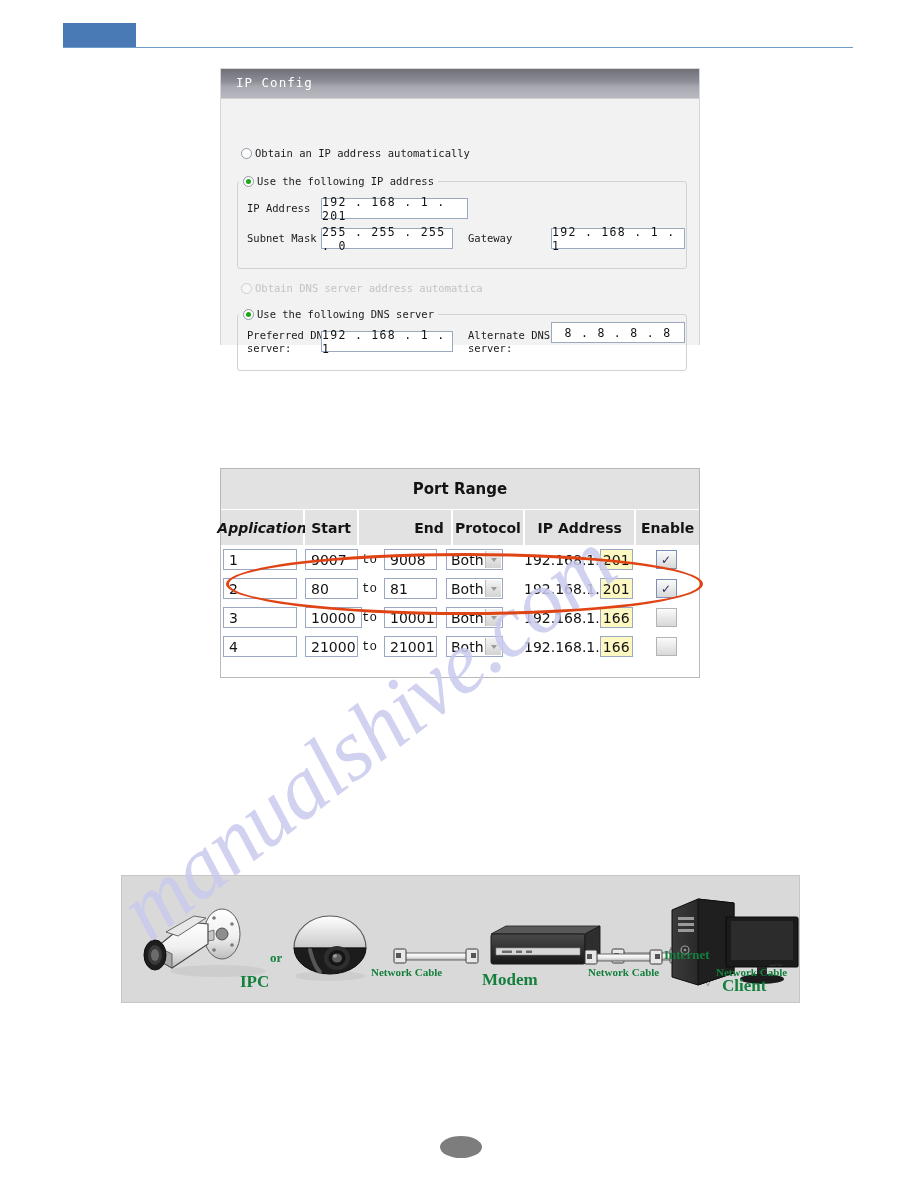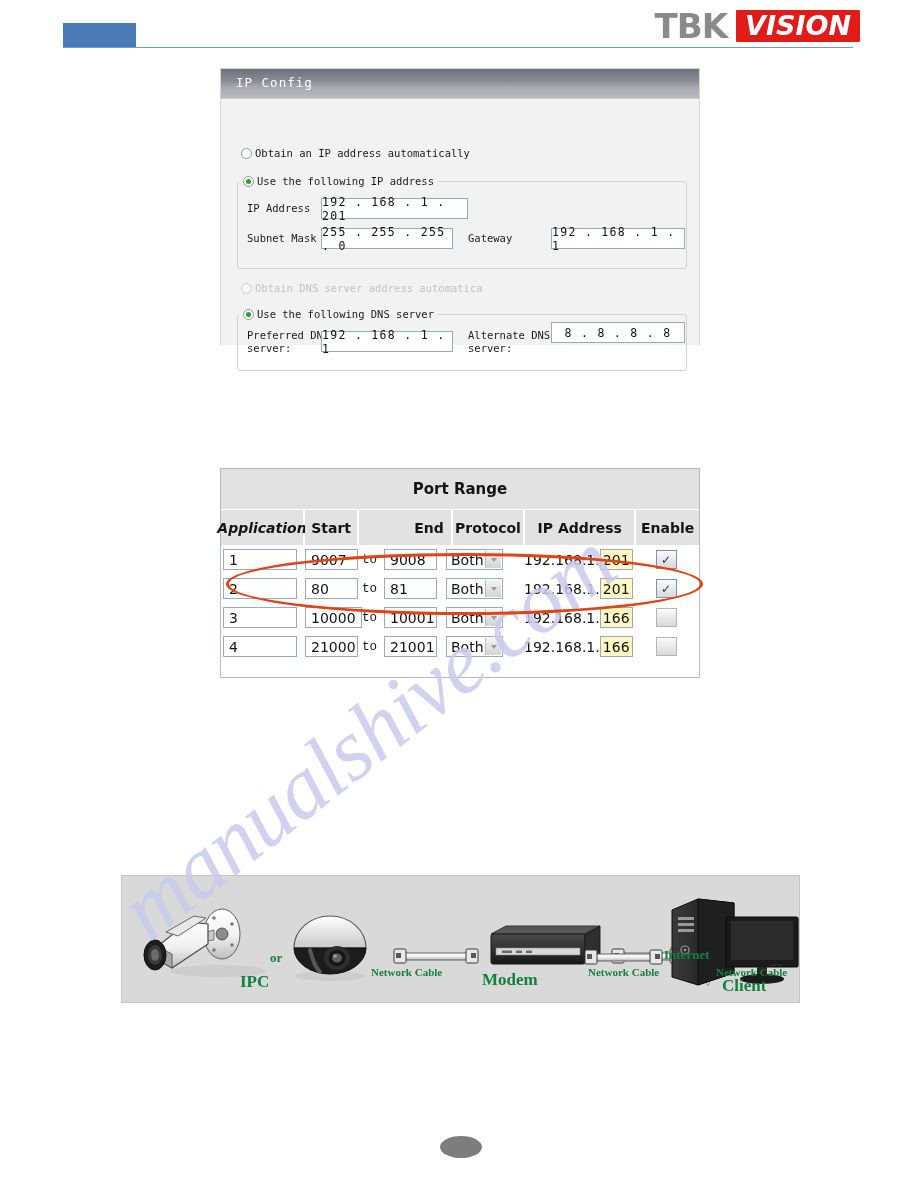--- a/index.html
+++ b/index.html
@@ -390,26 +390,20 @@
 </head>
 <body>
 
 <div class="watermark">
   <div class="watermark-text">manualshive.com</div>
 </div>
 
 <div class="header">
   <div class="header-blue-block"></div>
   <div class="header-rule"></div>
-  <div class="logo">
-    <span class="logo-tbk">TBK</span>
-    <span class="logo-vision-box">
-      <span class="logo-vision-text">VISION</span>
-    </span>
-  </div>
 </div>
 
 <div class="ipconfig-panel">
   <div class="ipconfig-titlebar">
     <span class="ipconfig-title">IP Config</span>
   </div>
   <div class="ipconfig-body">
 
     <div class="radio-row" style="left:20px; top:48px;">
       <span class="radio"></span>

